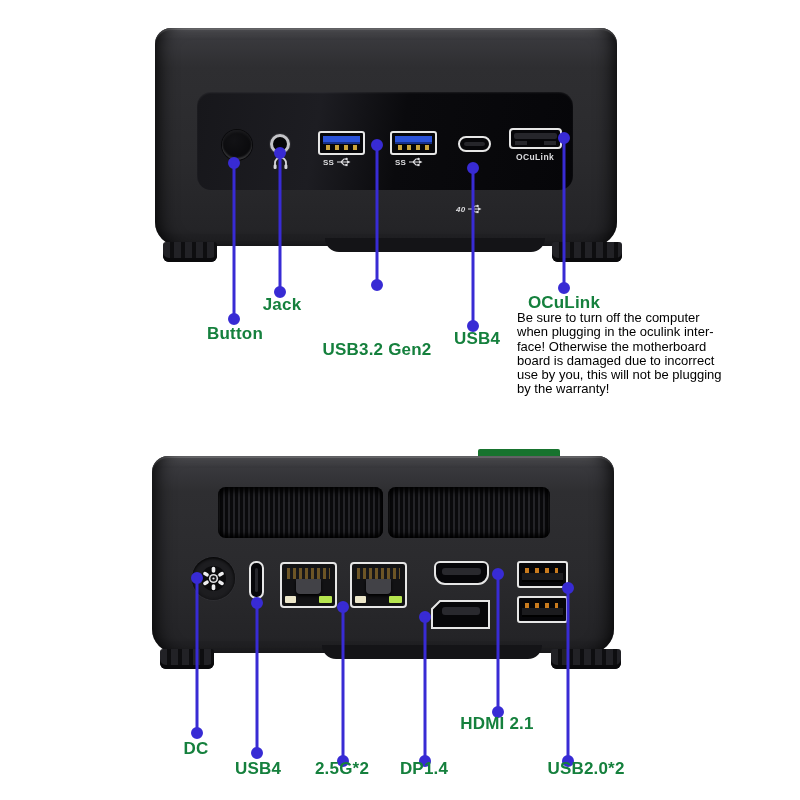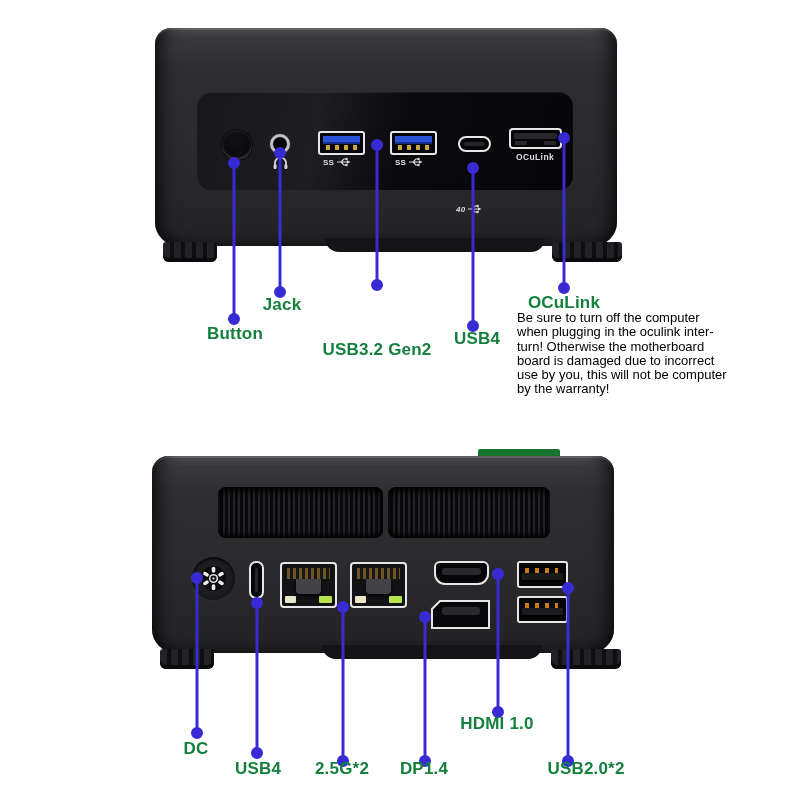--- a/index.html
+++ b/index.html
@@ -274,26 +274,26 @@
 
   <div class="ann" style="left:235px;top:324px;">Button</div>
   <div class="ann" style="left:282px;top:295px;">Jack</div>
   <div class="ann" style="left:377px;top:295px;margin-top:45px;">USB3.2 Gen2</div>
   <div class="ann" style="left:477px;top:329px;">USB4</div>
   <div class="ann" style="left:564px;top:293px;">OCuLink</div>
 
   <div class="warning">
     <div>Be sure to turn off the computer</div>
     <div>when plugging in the oculink inter-</div>
-    <div>turn! Otherwise the motherboard</div>
+    <div>face! Otherwise the motherboard</div>
     <div>board is damaged due to incorrect</div>
-    <div>use by you, this will not be computer</div>
+    <div>use by you, this will not be plugging</div>
     <div>by the warranty!</div>
   </div>
 
   <div class="ann" style="left:196px;top:739px;">DC</div>
   <div class="ann" style="left:258px;top:759px;">USB4</div>
   <div class="ann" style="left:342px;top:759px;">2.5G*2</div>
   <div class="ann" style="left:424px;top:759px;">DP1.4</div>
-  <div class="ann" style="left:497px;top:714px;">HDMI 1.0</div>
+  <div class="ann" style="left:497px;top:714px;">HDMI 2.1</div>
   <div class="ann" style="left:586px;top:759px;">USB2.0*2</div>
 
 </div>
 
 </body></html>

